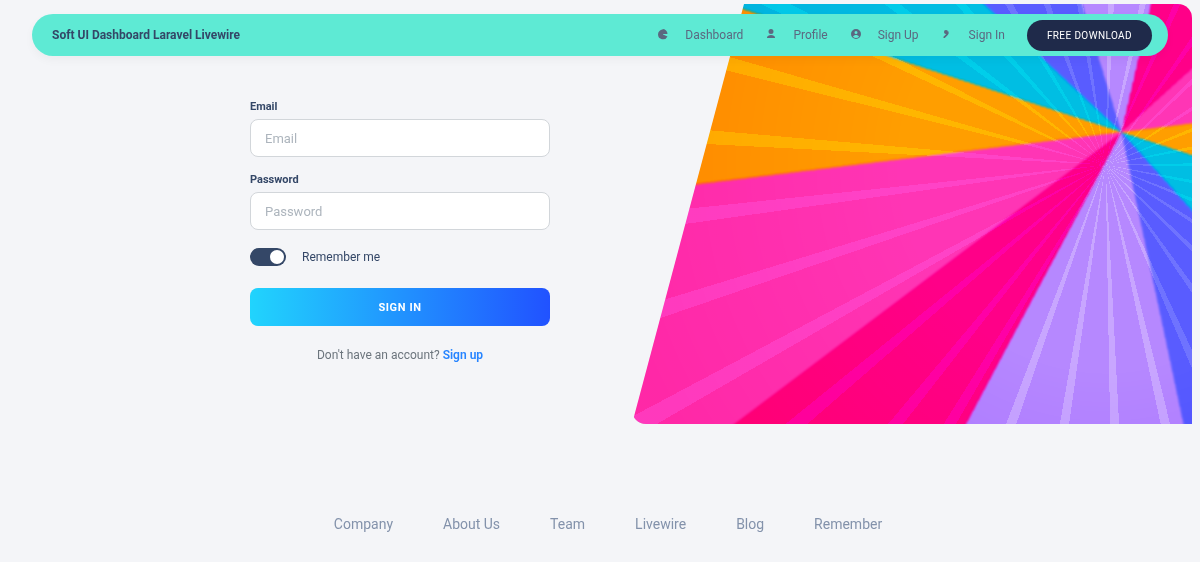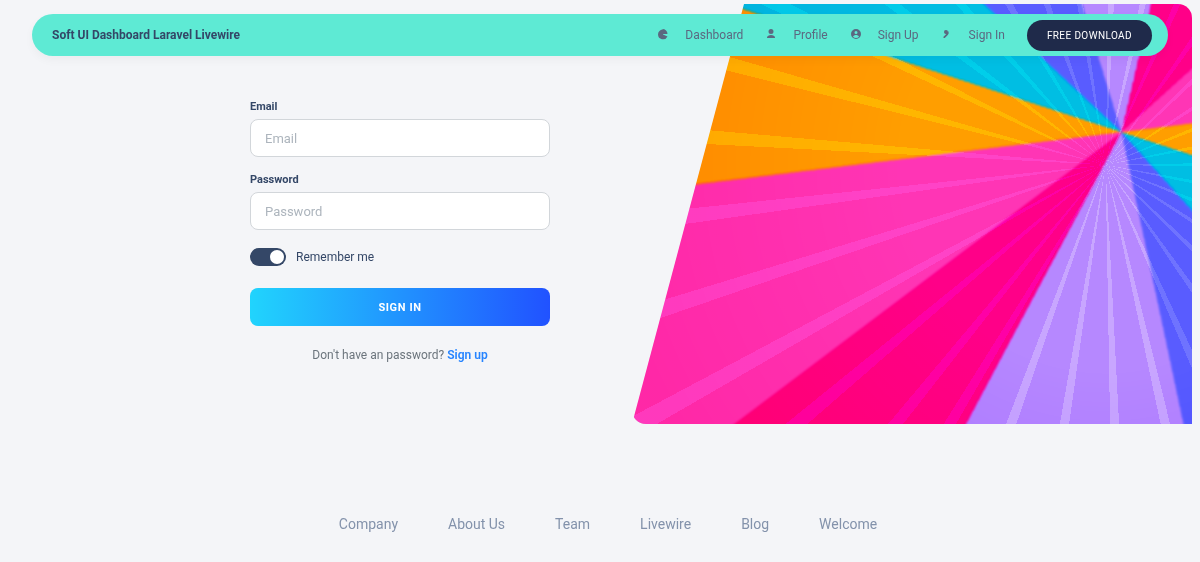--- a/index.html
+++ b/index.html
@@ -157,21 +157,21 @@
     font-size:13px;
     color:var(--text-dark);
     background:#fff;
     margin-bottom:16px;
     outline:none;
   }
   .text-input::placeholder{color:#adb5bd;}
   .remember-row{
     display:flex;
     align-items:center;
-    gap:10px;
+    gap:16px;
     margin-bottom:22px;
     margin-top:2px;
   }
   .switch{
     position:relative;
     width:36px;
     height:18px;
     background:var(--text-dark);
     border-radius:10px;
     cursor:pointer;
@@ -290,24 +290,24 @@
   <div class="remember-row">
     <div class="switch">
       <div class="knob"></div>
     </div>
     <span class="remember-label">Remember me</span>
   </div>
 
   <button class="signin-btn">SIGN IN</button>
 
   <div class="alt-row">
-    <span>Don't have an password? </span><a>Sign up</a>
+    <span>Don't have an account? </span><a>Sign up</a>
   </div>
 </section>
 
 <footer class="footer">
   <a>Company</a>
   <a>About Us</a>
   <a>Team</a>
   <a>Livewire</a>
   <a>Blog</a>
-  <a>Welcome</a>
+  <a>Remember</a>
 </footer>
 
 </body></html>

